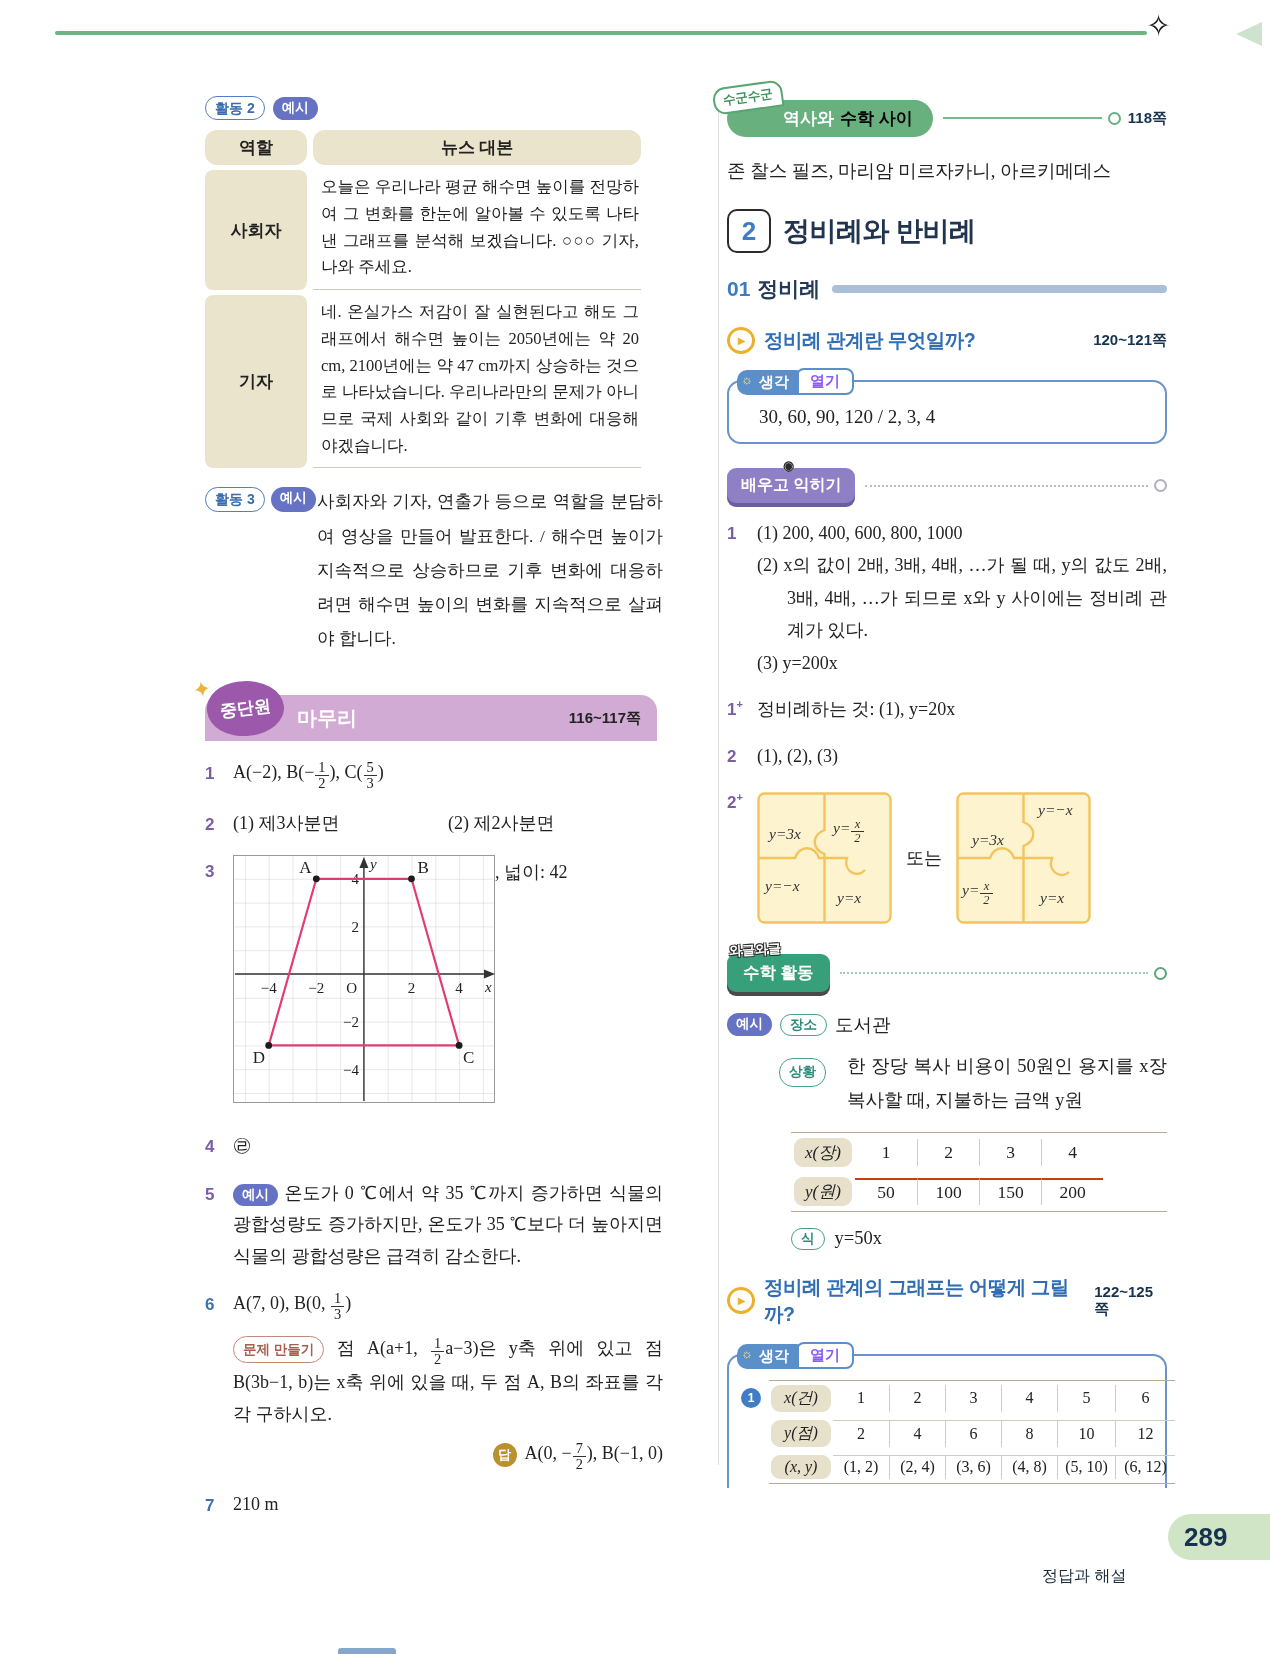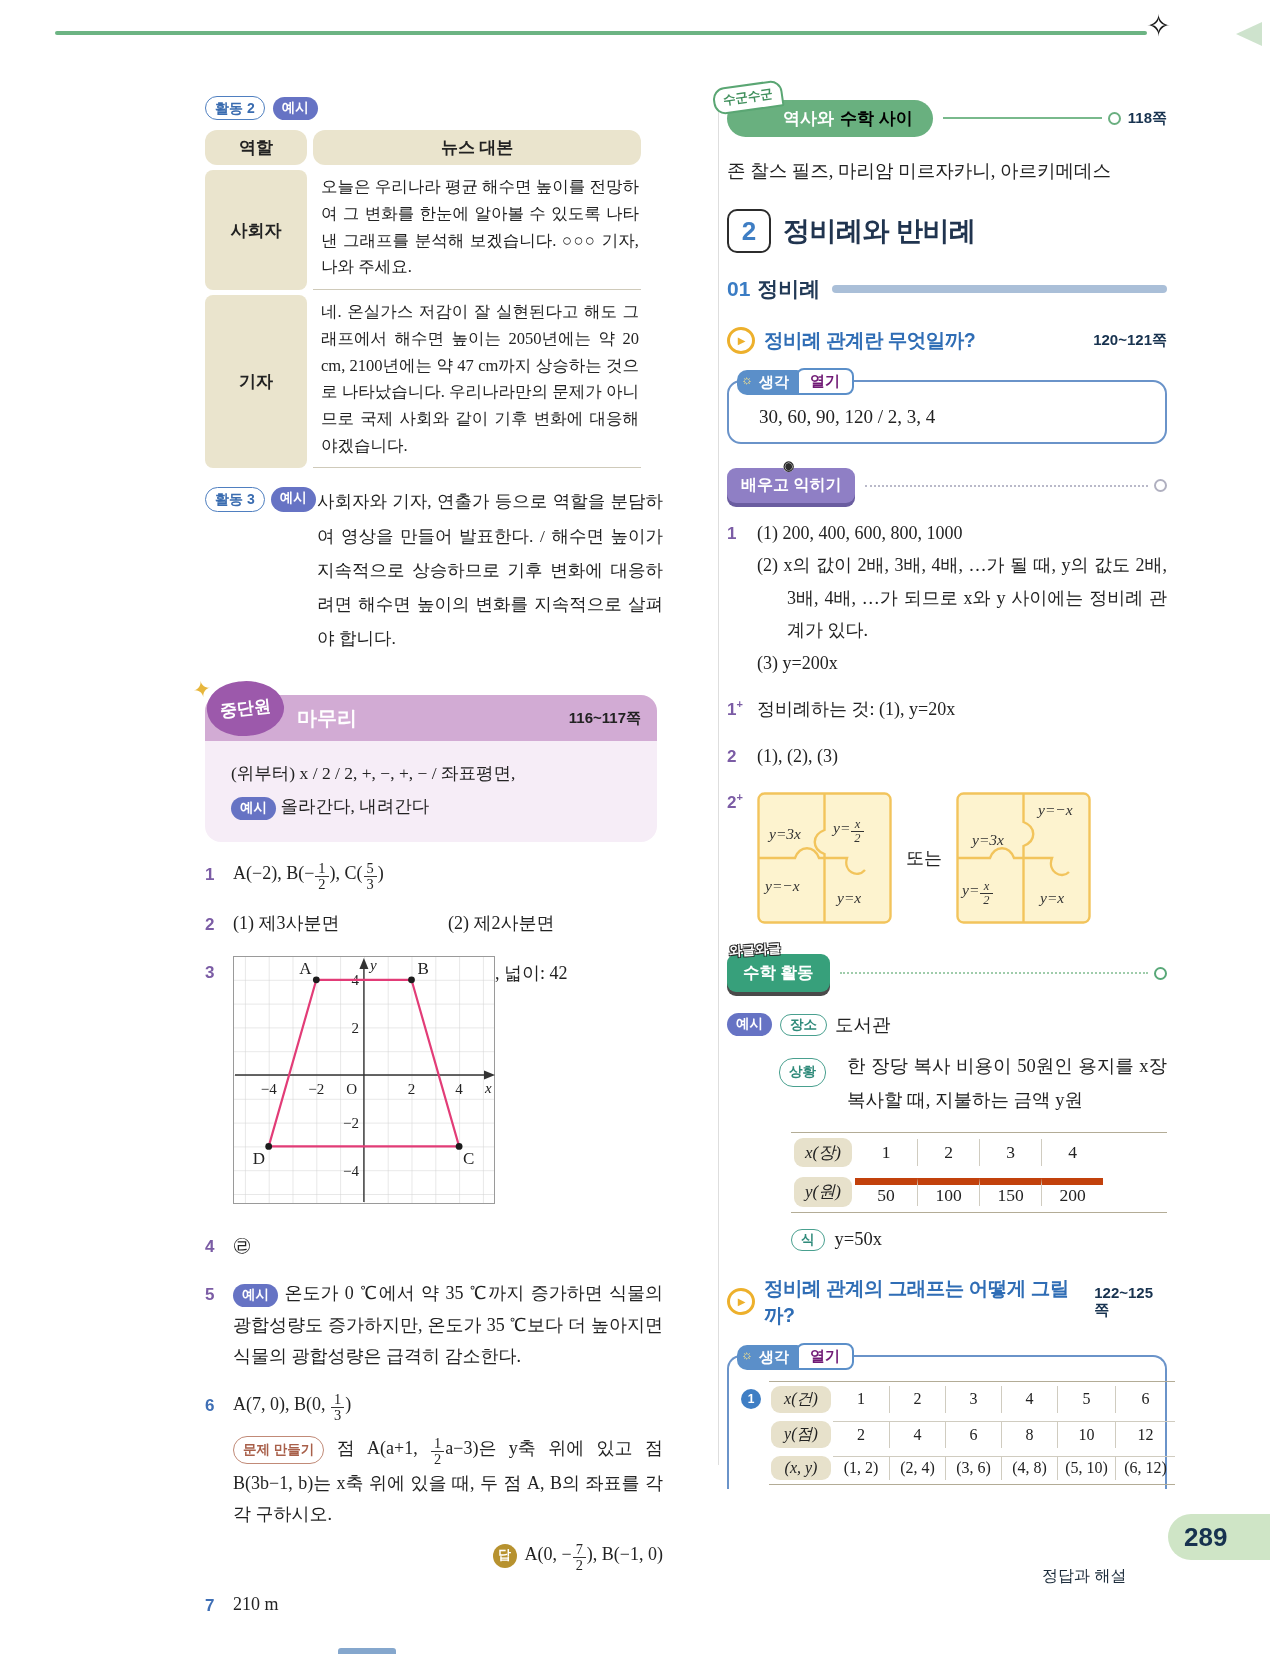--- a/index.html
+++ b/index.html
@@ -96,21 +96,21 @@
   .playicon{width:21px;height:21px;border:3px solid #edb02c;border-radius:50%;background:#fff;display:flex;
             align-items:center;justify-content:center;color:#edb02c;font-size:10px;flex:0 0 auto;padding-left:1px;}
   .qtitle{margin-left:9px;font-family:"Liberation Sans",sans-serif;font-weight:bold;font-size:19.5px;color:#2f6db5;letter-spacing:-0.5px;}
   .qpages{margin-left:auto;font-family:"Liberation Sans",sans-serif;font-weight:bold;font-size:15px;color:#17324f;}
 
   .thinkbox{position:relative;margin-top:26px;border:2px solid #6a93c9;border-radius:14px;padding:20px 14px 12px 16px;}
   .think-tab{position:absolute;left:8px;top:-14px;display:flex;align-items:flex-end;}
   .tab-b{background:#5b8fc9;color:#fff;font-family:"Liberation Sans",sans-serif;font-weight:bold;font-size:15px;
          padding:3px 10px 3px 22px;border-radius:10px 2px 2px 10px;position:relative;}
   .tab-b .bulb{position:absolute;left:4px;top:2px;font-size:13px;color:#fde68a;}
-  .tab-w{background:#fff;border:2px solid #5b8fc9;color:#701a75;font-family:"Liberation Sans",sans-serif;font-weight:bold;
+  .tab-w{background:#fff;border:2px solid #5b8fc9;color:#8b5cf6;font-family:"Liberation Sans",sans-serif;font-weight:bold;
          font-size:15px;padding:2px 12px;border-radius:8px 8px 8px 2px;margin-left:-3px;}
   .think-content{font-size:19px;padding:4px 0 2px 14px;}
 
   .fillrow{display:flex;align-items:center;gap:6px;margin-top:20px;font-size:18.5px;}
   .learnrow{display:flex;align-items:center;margin-top:24px;}
   .learnbadge{position:relative;background:#8f7fc5;border-radius:9px;box-shadow:0 4px 0 #6a5da0;
               color:#fff;font-family:"Liberation Sans",sans-serif;font-weight:bold;font-size:16px;padding:7px 14px;}
   .learnbadge .eye{position:absolute;left:56px;top:-9px;font-size:13px;color:#2c2c2c;background:#fff;border-radius:50%;line-height:1;}
   .dotline{flex:1;border-top:2px dotted #b9b9c9;margin:0 6px 0 10px;}
   .endcirc.gray{border-color:#b0b0c0;}
@@ -136,21 +136,21 @@
   .place-row{display:flex;align-items:center;gap:8px;margin-top:20px;font-size:18.5px;}
   .sit-row{position:relative;margin-top:12px;padding-left:64px;font-size:18.5px;line-height:1.85;text-align:justify;}
   .sit-row .txt{display:block;padding-left:0;}
   .sit-badge-holder{position:absolute;left:0;top:4px;}
 
   .copytable{margin:14px 0 0 64px;display:grid;grid-template-columns:64px 62px 62px 62px 62px;
              border-top:1.6px solid #b3ac96;border-bottom:1.6px solid #b3ac96;}
   .ct-h{background:#e7e1cb;border-radius:9px;margin:5px 3px;padding:3px 2px;text-align:center;font-size:17px;font-style:italic;}
   .ct-c{display:flex;align-items:center;justify-content:center;font-size:17.5px;border-left:1px solid #d0ccc0;margin:6px 0;}
   .ct-c.nb{border-left:none;}
-  .ct-row2{border-top:7px solid #c2410c;}
+  .ct-row2{border-top:2px solid #c2410c;}
 
   .formula-row{display:flex;align-items:center;gap:10px;margin:16px 0 0 64px;font-size:18.5px;}
 
   .think2{position:relative;margin-top:26px;border:2px solid #6a93c9;border-bottom:none;border-radius:14px 14px 0 0;
           padding:24px 10px 4px 12px;}
   .t2row{display:flex;align-items:flex-start;gap:8px;}
   .onecirc{flex:0 0 20px;height:20px;border-radius:50%;background:#3f7ec4;color:#fff;display:flex;align-items:center;
            justify-content:center;font-family:"Liberation Sans",sans-serif;font-size:12px;font-weight:bold;margin-top:8px;}
   .t2grid{display:grid;grid-template-columns:64px 56px 56px 56px 56px 58px 60px;}
   .t2grid .ct-h{font-size:16px;margin:4px 2px;}
@@ -197,27 +197,20 @@
       </span>
       <span>사회자와 기자, 연출가 등으로 역할을 분담하여 영상을 만들어 발표한다. / 해수면 높이가 지속적으로 상승하므로 기후 변화에 대응하려면 해수면 높이의 변화를 지속적으로 살펴야 합니다.</span>
     </div>
 
     <div class="review">
       <div class="review-head">
         <span class="cloud">중단원</span>
         <span class="cloud-sparkle">✦</span>
         <span class="review-title">마무리</span>
         <span class="review-pages">116~117쪽</span>
-      </div>
-      <div class="review-body">
-        <div>(위부터) x / 2 / 2, +, −, +, − / 좌표평면,</div>
-        <div>
-          <span class="badge-yesi">예시</span>
-          <span>올라간다, 내려간다</span>
-        </div>
       </div>
     </div>
 
     <div class="prob">
       <span class="pnum">1</span>
       <span class="pbody">
         <span>A(−2), B(−</span><span class="frac"><span class="fn">1</span><span class="fd">2</span></span><span>), C(</span><span class="frac"><span class="fn">5</span><span class="fd">3</span></span><span>)</span>
       </span>
     </div>
 

